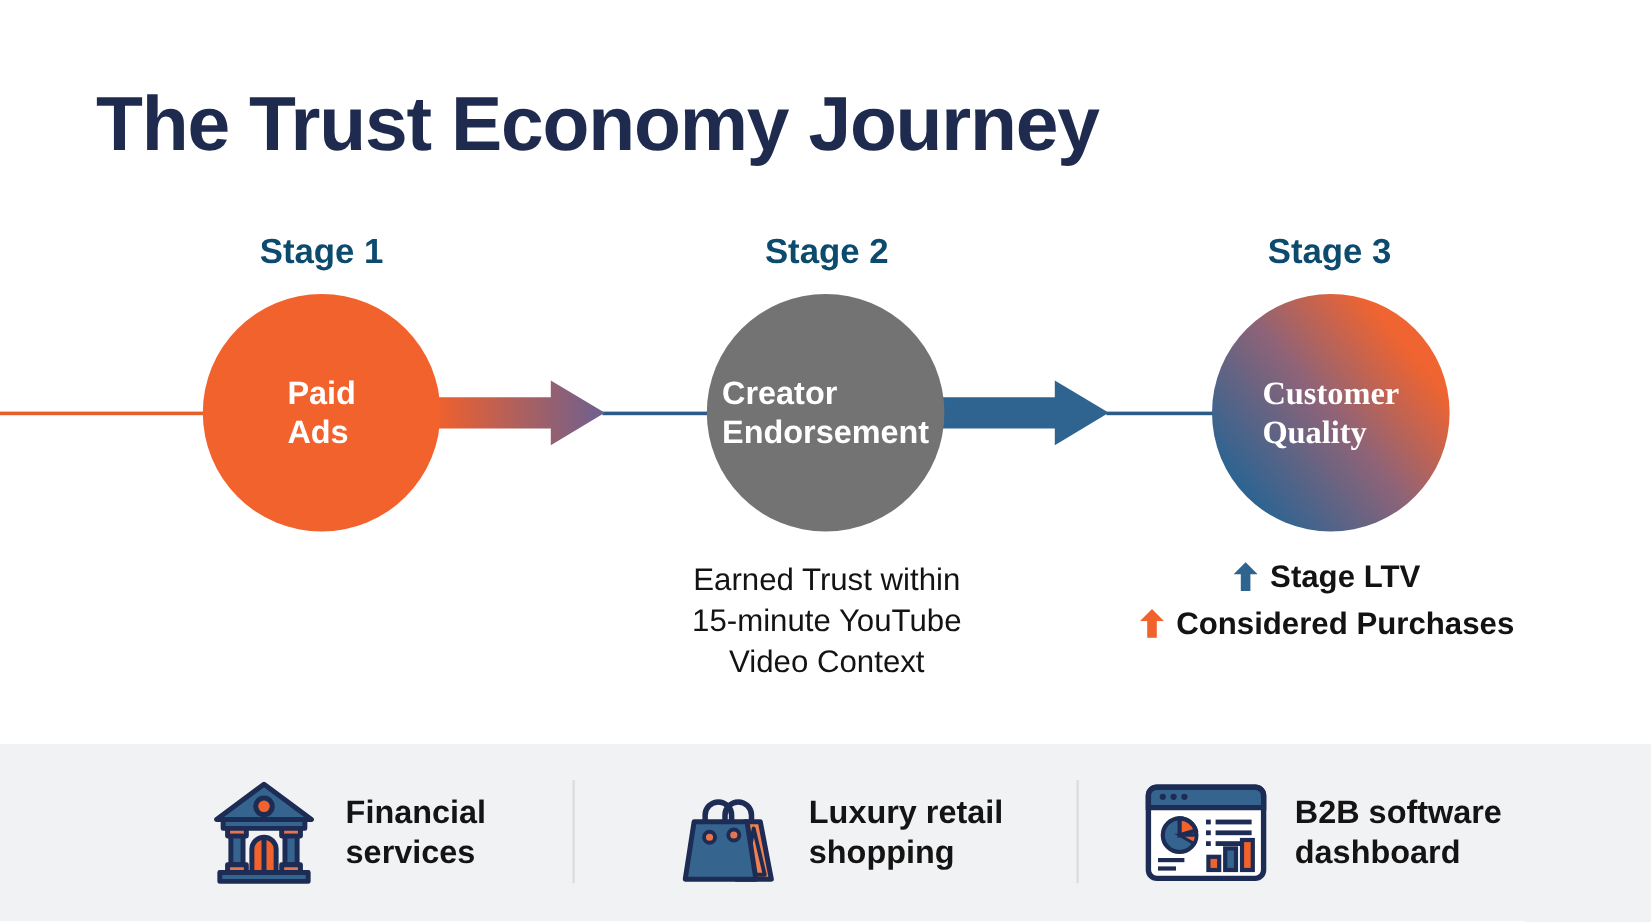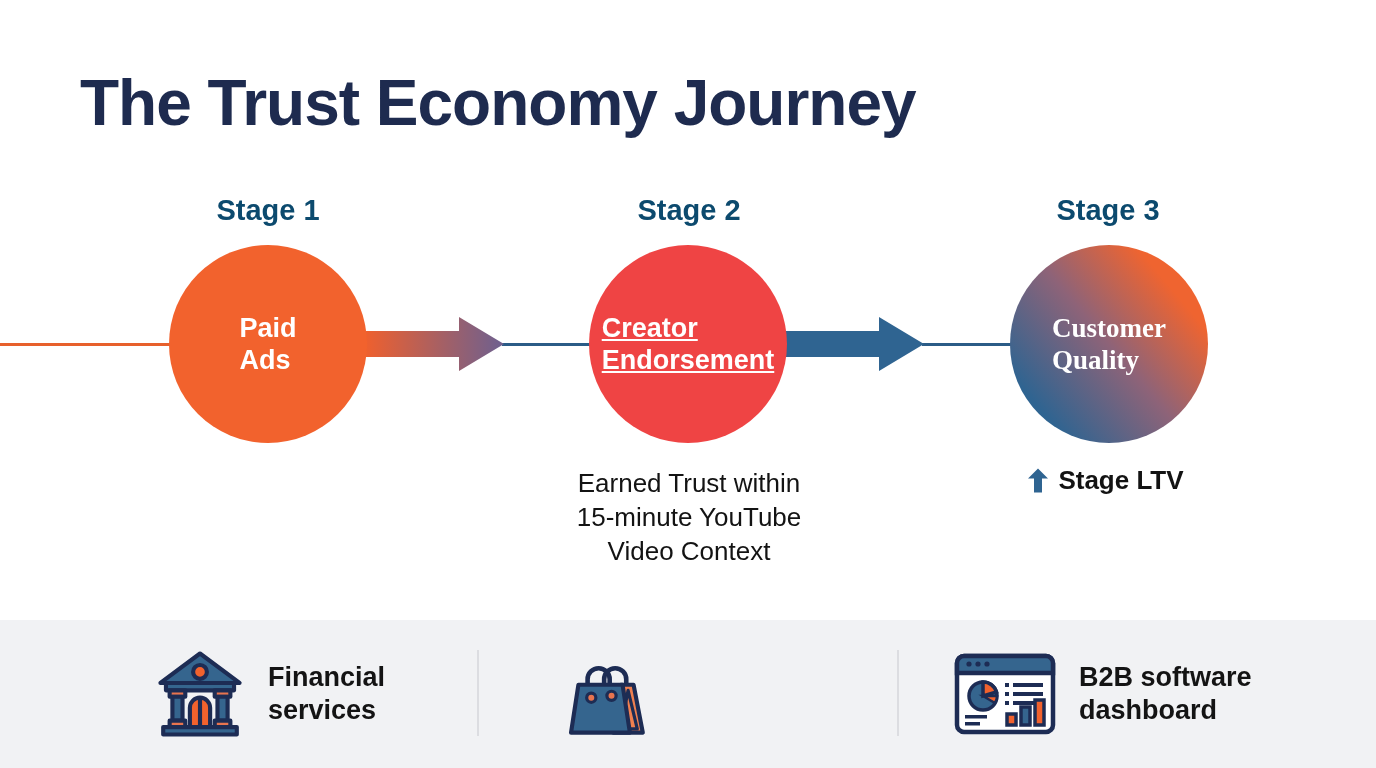--- a/index.html
+++ b/index.html
@@ -23,21 +23,21 @@
     transform:translateX(-50%);
     text-align:center;font-size:29px;font-weight:700;color:#0c4a6e;
   }
   .stage-circle{
     position:absolute;top:245px;width:198px;height:198px;border-radius:50%;
     display:flex;align-items:center;justify-content:center;
     color:#ffffff;font-size:27px;font-weight:700;line-height:1.2;
     white-space:pre-line;z-index:3;
   }
   .circle-orange{background:#f2622d;}
-  .circle-blue{background:#ef4444;text-decoration:underline;}
+  .circle-blue{background:#737373;}
   .circle-gradient{background:linear-gradient(50deg,#2f6491 16%,#8e6378 50%,#ef6430 80%);font-family:Liberation Serif, serif;}
   .connector-line{position:absolute;top:343px;height:3px;z-index:1;}
   .line-orange{background:#e7602c;}
   .line-blue{background:#2b5c87;}
   .flow-arrow{position:absolute;top:314px;width:140px;height:60px;z-index:2;}
   .stage-caption{
     position:absolute;top:467px;width:340px;
     transform:translateX(-50%);
     text-align:center;font-size:26px;font-weight:500;line-height:1.3;
     color:#131313;white-space:pre-line;
@@ -106,25 +106,31 @@
 15-minute YouTube
 Video Context</div>
 
   <div class="outcomes">
     <div class="outcome-row">
       <svg class="up-arrow" viewBox="0 0 20 24">
         <polygon points="10,0 20,10 14,10 14,24 6,24 6,10 0,10" fill="#2f6491"></polygon>
       </svg>
       <span>Stage LTV</span>
     </div>
+    <div class="outcome-row">
+      <svg class="up-arrow" viewBox="0 0 20 24">
+        <polygon points="10,0 20,10 14,10 14,24 6,24 6,10 0,10" fill="#f2622d"></polygon>
+      </svg>
+      <span>Considered Purchases</span>
+    </div>
   </div>
 
   <div class="footer-band"></div>
 
-  <div class="footer-item" style="left:154px;top:648px;">
+  <div class="footer-item" style="left:174px;top:648px;">
     <svg class="icon-box" width="92" height="92" viewBox="0 0 100 100">
       <g stroke="#1d2c54" stroke-width="4.5" stroke-linejoin="round">
         <polygon points="50,6 93,38 7,38" fill="#35658e"></polygon>
         <circle cx="50" cy="26" r="7.5" fill="#f2622d"></circle>
         <rect x="13" y="38" width="74" height="8" fill="#35658e"></rect>
         <rect x="17" y="46" width="17" height="7" fill="#e8744f"></rect>
         <rect x="20" y="53" width="11" height="26" fill="#35658e"></rect>
         <rect x="17" y="79" width="17" height="7" fill="#e8744f"></rect>
         <rect x="66" y="46" width="17" height="7" fill="#e8744f"></rect>
         <rect x="69" y="53" width="11" height="26" fill="#35658e"></rect>
@@ -145,20 +151,22 @@
       <g stroke="#1d2c54" stroke-linejoin="round">
         <path d="M30 46 v-12 a12 12 0 0 1 24 0 v8" fill="none" stroke-width="5"></path>
         <path d="M48 42 v-8 a12 12 0 0 1 24 0 v10" fill="none" stroke-width="5"></path>
         <polygon points="66,40 80,40 90,92 58,92" fill="#f08050" stroke-width="4.5"></polygon>
         <path d="M74 46 L66 88 L84 88 Z" fill="#f08050" stroke-width="3.5"></path>
         <polygon points="20,40 68,40 76,92 12,92" fill="#35658e" stroke-width="4.5"></polygon>
         <circle cx="34" cy="54" r="5" fill="#e8744f" stroke-width="3.5"></circle>
         <circle cx="56" cy="52" r="5" fill="#e8744f" stroke-width="3.5"></circle>
       </g>
     </svg>
+    <div class="footer-label">Luxury retail
+shopping</div>
   </div>
 
   <div class="footer-divider" style="left:897px;"></div>
 
   <div class="footer-item" style="left:953px;top:652px;">
     <svg class="icon-box" width="104" height="84" viewBox="0 0 104 84">
       <g stroke="#1d2c54">
         <rect x="4" y="4" width="96" height="76" rx="7" fill="#ffffff" stroke-width="4.5"></rect>
         <path d="M4 11 a7 7 0 0 1 7 -7 h82 a7 7 0 0 1 7 7 v10 H4 Z" fill="#35658e" stroke-width="4.5"></path>
         <circle cx="16" cy="12" r="2.6" fill="#1d2c54" stroke="none"></circle>

